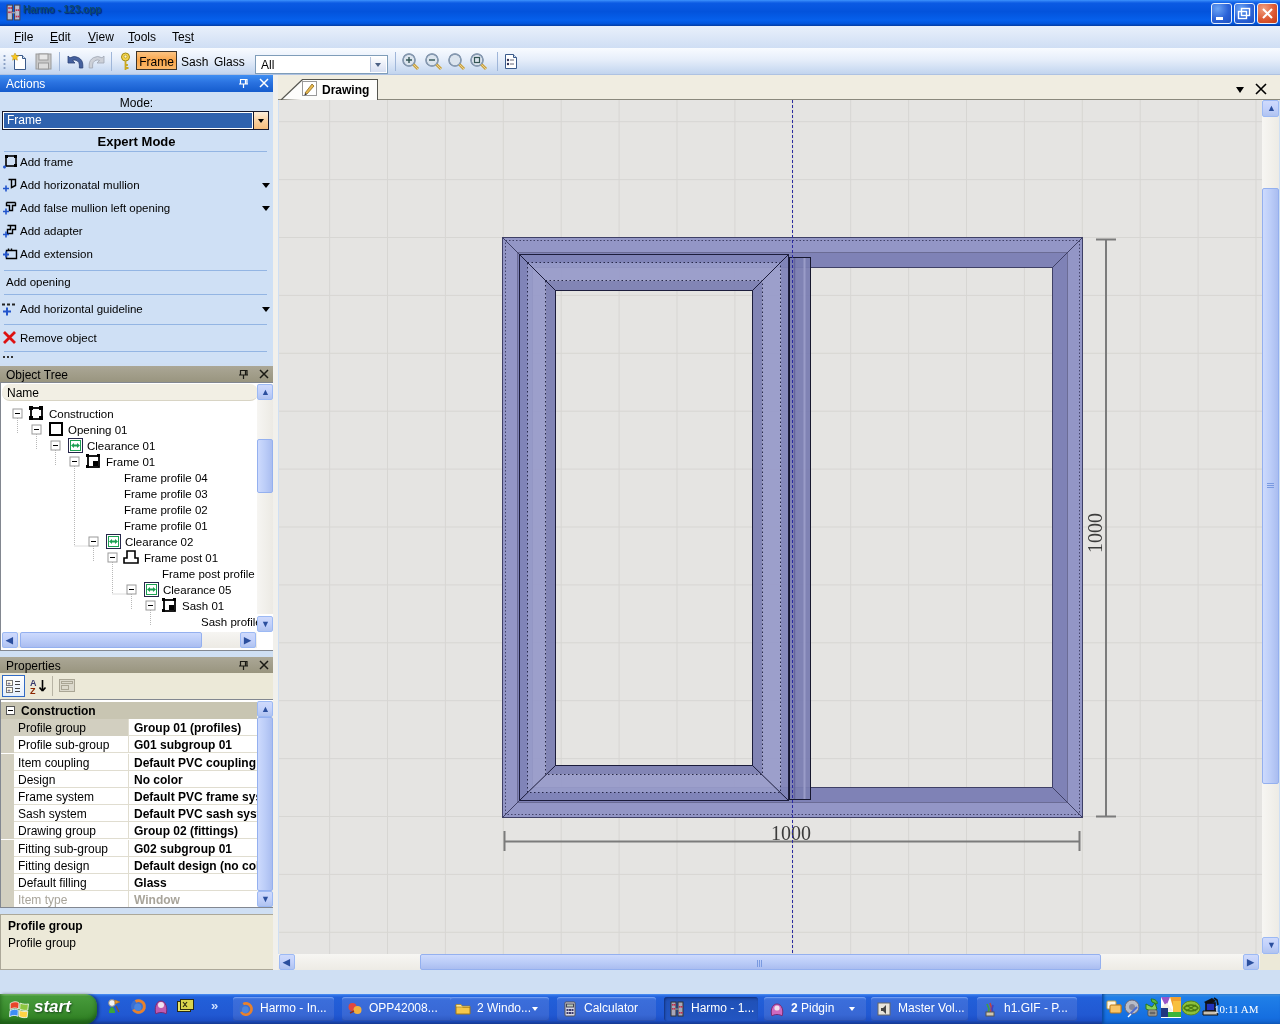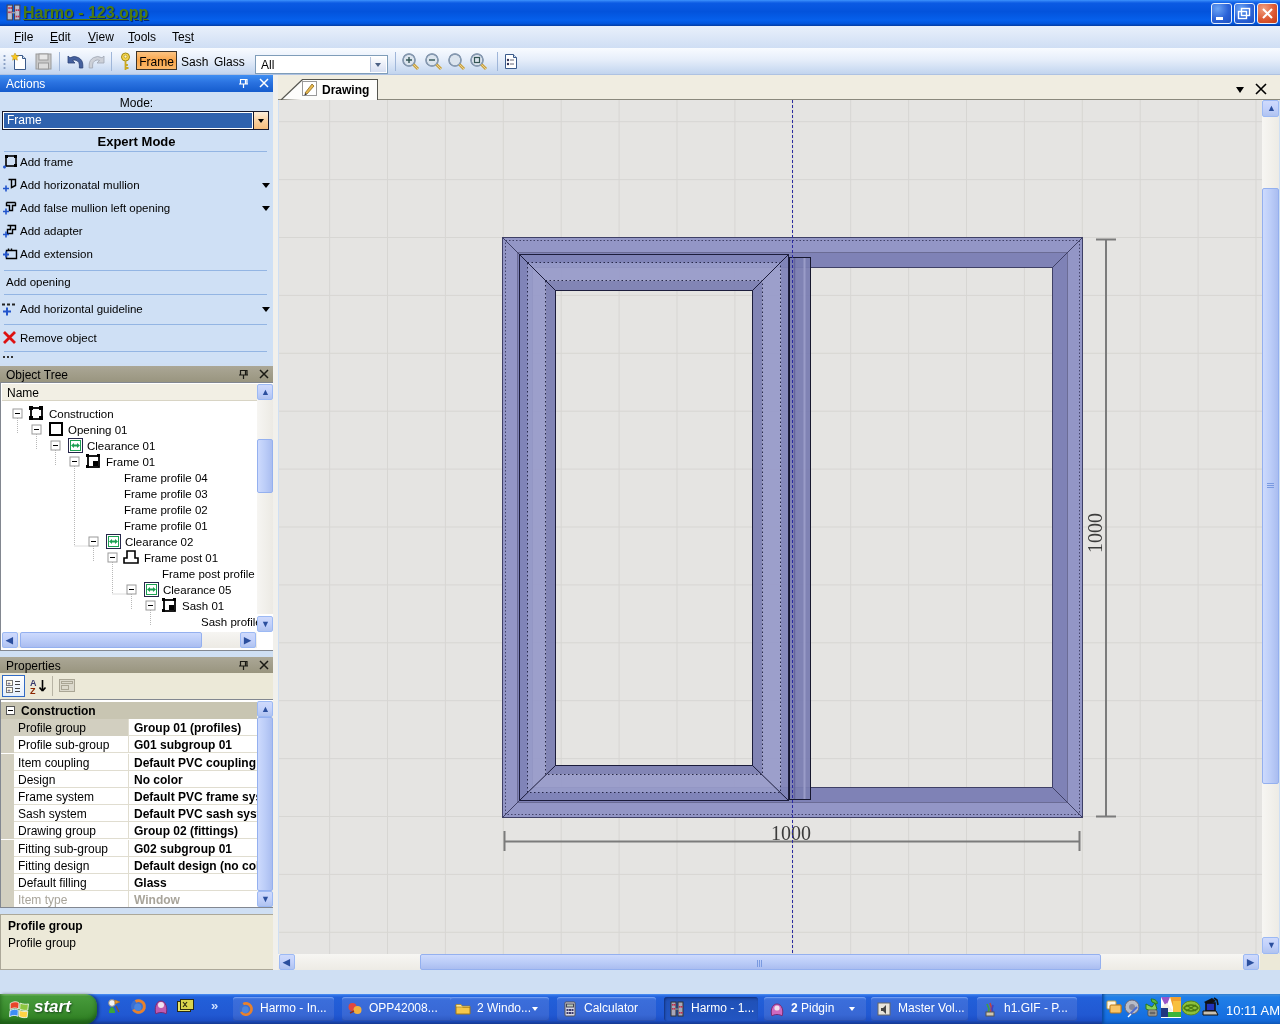--- a/index.html
+++ b/index.html
@@ -1,20 +1,20 @@
 <!DOCTYPE html>
 <html><head>
 <meta charset="utf-8">
 <style>
 html,body{margin:0;padding:0;}
 #page{position:relative;width:1280px;height:1024px;overflow:hidden;background:#cfdff3;font-family:"Liberation Sans",sans-serif;}
 .abs{position:absolute;}
 
 #titlebar{left:0;top:0;width:1280px;height:26px;background:linear-gradient(180deg,#3d95ff 0%,#2b7cf2 4%,#0b5ae3 12%,#0353dc 45%,#0660ec 78%,#0356dd 90%,#0147bd 96%,#0a3c9c 100%);}
-#titletxt{left:23px;top:4px;color:#4d7c0f;font-size:16px;font-weight:bold;text-shadow:1px 1px 1px #00257e;text-decoration:underline;}
+#titletxt{left:23px;top:4px;color:#0c4a6e;font-size:10px;font-weight:bold;text-shadow:1px 1px 1px #00257e;}
 .winbtn{top:3px;width:21px;height:21px;border-radius:3px;border:1px solid #e8f0fc;box-sizing:border-box;}
 #btnmin,#btnmax{background:radial-gradient(circle at 30% 25%,#6ba4f5 0%,#2b63d8 55%,#1d4fc0 100%);}
 #btnclose{background:radial-gradient(circle at 30% 25%,#f0a080 0%,#dd5a34 55%,#c43a16 100%);}
 .winbtn svg{position:absolute;left:0;top:0;}
 
 #menubar{left:0;top:26px;width:1280px;height:22px;background:linear-gradient(180deg,#e9f0fb,#cfdef4);}
 .menuitem{top:30px;font-size:12px;color:#000;}
 .menuitem u{text-decoration:underline;}
 
 #toolbar{left:0;top:48px;width:1280px;height:27px;background:linear-gradient(180deg,#f8fbff 0%,#e6eefa 45%,#cfdef3 80%,#c2d4ee 100%);border-bottom:1px solid #aec2e2;box-sizing:border-box;}
@@ -30,21 +30,21 @@
 .ptitlegray{left:0;width:273px;height:16px;background:linear-gradient(180deg,#aba796,#99957f);color:#000;font-size:12px;}
 .ptxt{position:absolute;left:6px;top:2px;}
 #actbody{left:0;top:92px;width:273px;height:271px;background:#cfe0f5;}
 #gapcol{left:273px;top:75px;width:5px;height:895px;background:#f1f0ec;}
 .aitem{position:absolute;left:20px;font-size:11.5px;color:#000;}
 .aicon{position:absolute;left:2px;width:16px;height:16px;}
 .asep{position:absolute;left:4px;width:263px;height:1px;background:#93b5e3;}
 .adrop{position:absolute;left:262px;border:4px solid transparent;border-top:5px solid #000;}
 
 #otbody{left:0;top:382px;width:274px;height:269px;background:#fff;border:1px solid #828790;box-sizing:border-box;}
-#otheader{position:absolute;left:1px;top:1px;width:256px;height:17px;background:#f2efe4;border-bottom:1px solid #d8d4c4;font-size:12px;padding:2px 4px 0 5px;box-sizing:border-box;}
+#otheader{position:absolute;left:1px;top:1px;width:256px;height:17px;background:#f2efe4;border-bottom:1px solid #d8d4c4;font-size:12px;padding:2px 4px 0 5px;box-sizing:border-box;border-radius:8px;}
 
 #propbar{left:0;top:673px;width:274px;height:26px;background:#ece9d8;}
 #propgrid{left:0;top:699px;width:274px;height:209px;background:#fff;border:1px solid #828790;box-sizing:border-box;overflow:hidden;}
 .prow{position:absolute;left:0;width:256px;height:17px;}
 .plabel{position:absolute;left:17px;top:2px;font-size:12px;color:#000;white-space:nowrap;}
 .pval{position:absolute;left:133px;top:2px;font-size:12px;font-weight:bold;color:#000;white-space:nowrap;}
 .pline{border-bottom:1px solid #e0ddd0;box-sizing:border-box;}
 #propdesc{left:0;top:914px;width:274px;height:56px;background:#ece9d8;border:1px solid #aca899;box-sizing:border-box;}
 
 .sbtn{position:absolute;background:linear-gradient(180deg,#cfdafc 0%,#c2d1fb 50%,#b0c3f0 100%);border:1px solid #9cb9f4;border-radius:2px;box-sizing:border-box;}
@@ -58,21 +58,21 @@
 #tab .lbl{position:absolute;left:20px;top:3px;font-size:12px;font-weight:bold;}
 #canvas{left:279px;top:100px;}
 #statusbar{left:0;top:970px;width:1280px;height:24px;background:linear-gradient(180deg,#cdddf6,#c0d3f0);border-top:1px solid #98aed2;box-sizing:border-box;font-size:12px;}
 
 #taskbar{left:0;top:994px;width:1280px;height:30px;background:linear-gradient(180deg,#4f91f2 0%,#2a6ce4 6%,#2260da 12%,#2158d2 70%,#1c4ec5 88%,#15398f 100%);}
 .tbbtn{position:absolute;top:997px;height:24px;border-radius:3px;background:linear-gradient(180deg,#5284e4 0%,#3b6edb 12%,#3867d4 75%,#2d58c0 100%);box-shadow:inset 0 1px 0 #6f9af0, inset 0 -1px 0 #2a50ad;color:#fff;font-size:12px;}
 .tbbtn.active{background:linear-gradient(180deg,#1c48a8 0%,#2051b8 20%,#2355c2 100%);box-shadow:inset 1px 1px 2px #12317c;}
 .tbbtn .txt{position:absolute;left:27px;top:4px;white-space:nowrap;overflow:hidden;}
 .tbbtn svg{position:absolute;left:5px;top:4px;}
 #tray{left:1102px;top:994px;width:178px;height:30px;background:linear-gradient(180deg,#54a6f0 0%,#1f7fe8 10%,#156ee0 80%,#1260c8 100%);box-shadow:inset 2px 0 3px #0b4a9e;color:#fff;}
-#clock{position:absolute;left:124px;top:9px;font-size:13px;color:#fff;}
+#clock{position:absolute;left:112px;top:9px;font-size:11px;color:#fff;font-family:Liberation Serif, serif;}
 #startbtn{left:0;top:994px;width:97px;height:30px;border-radius:0 12px 12px 0;background:linear-gradient(180deg,#7aba6a 0%,#479b3b 8%,#3d8f31 45%,#338427 80%,#256e1d 100%);box-shadow:inset 0 -3px 5px #1d5c16, 2px 0 3px rgba(0,0,0,.4);}
 #qlaunch{left:106px;top:998px;width:130px;height:20px;}
 </style>
 </head>
 <body>
 <div id="page">
 
   <div class="abs" id="titlebar"></div>
   <div class="abs" id="titletxt">Harmo - 123.opp</div>
   <svg class="abs" style="left:5px;top:4px" width="17" height="17" viewBox="0 0 16 16">

